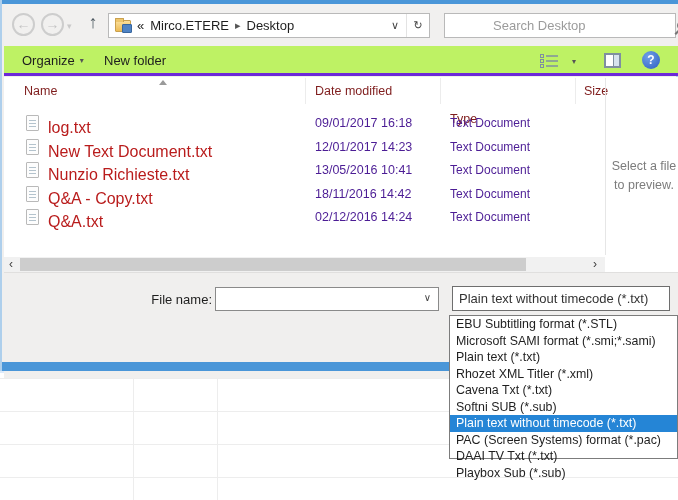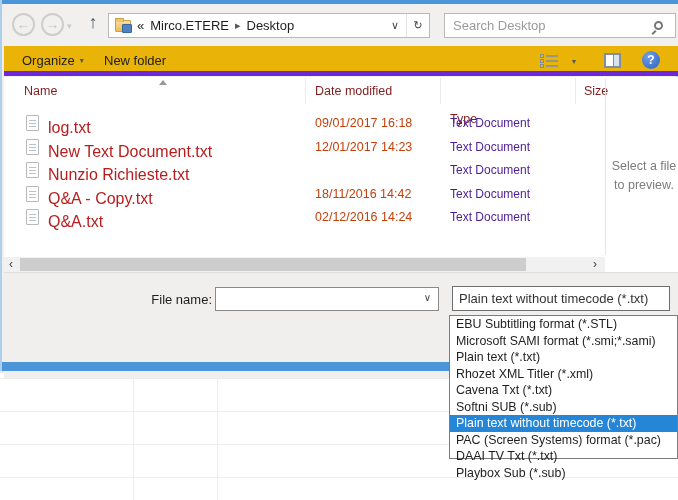--- a/index.html
+++ b/index.html
@@ -37,28 +37,28 @@
   .addr .cell { width:22px; text-align:center; color:#444; font-size:11px; align-self:stretch; line-height:23px; }
   .addr .divider { width:1px; background:#e3e3e3; align-self:stretch; }
   .refresh { font-size:14px; }
   .folder-icon { width:16px; height:12px; position:relative; background:linear-gradient(#fbdf9a,#edbb55);
     border:1px solid #caa14e; border-radius:1px; flex:0 0 auto; }
   .folder-icon::before { content:""; position:absolute; top:-3px; left:-1px; width:7px; height:3px;
     background:#eec66d; border:1px solid #caa14e; border-bottom:none; border-radius:1px 1px 0 0; }
   .folder-icon::after { content:""; position:absolute; bottom:-2px; right:-2px; width:8px; height:7px;
     background:#4f83c4; border:1px solid #38669e; border-radius:1px; }
   .search { position:absolute; left:440px; top:9px; width:232px; height:25px; background:#fff; border:1px solid #b9b9b9;
-    display:flex; align-items:center; }
+    display:flex; align-items:center;padding-left:40px; }
   .search input { flex:1; border:none; outline:none; font:13px "Liberation Sans",sans-serif; color:#444; padding:0 8px; background:transparent; }
   .search input::placeholder { color:#9b9b9b; opacity:1; }
   .mag { width:9px; height:9px; border:2px solid #777; border-radius:50%; position:relative; margin-right:12px; flex:0 0 auto; }
   .mag::after { content:""; position:absolute; width:2px; height:5px; background:#777; left:-3px; top:7px; transform:rotate(45deg); }
 
   
-  .toolbar { position:absolute; left:2px; top:46px; width:674px; height:30px; background:#eab308; border-bottom:5px solid #6d28d9;
+  .toolbar { position:absolute; left:2px; top:46px; width:674px; height:30px; background:#bef264; border-bottom:3px solid #6d28d9;
     font-size:13px; }
   .tb-item { position:absolute; top:7px; color:#1e1e1e; }
   .tb-caret { font-size:8px; color:#555; margin-left:5px; vertical-align:2px; }
   .views-group { position:absolute; left:536px; top:8px; display:flex; align-items:center; gap:8px; }
   .pane-icon { position:absolute; left:600px; top:7px; width:17px; height:15px; border:2px solid #7f8fa0; background:#fff; }
   .pane-icon::after { content:""; position:absolute; right:0; top:0; bottom:0; width:5px; background:#d7e3ee; border-left:1px solid #7f8fa0; }
   .help-icon { position:absolute; left:638px; top:5px; width:18px; height:18px; border-radius:50%;
     background:radial-gradient(circle at 35% 30%, #6fa0e8, #2d5fc0); color:#fff; font-size:12px; font-weight:bold;
     text-align:center; line-height:18px; }
 
@@ -68,21 +68,21 @@
   .header-cell { position:absolute; top:7px; font-size:12.5px; color:#7f1d1d; }
   .sort-arrow { position:absolute; left:155px; top:3px; width:0; height:0;
     border-left:4px solid transparent; border-right:4px solid transparent; border-bottom:5px solid #9a9a9a; }
   .preview-divider { position:absolute; left:601px; top:1px; width:1px; height:177px; background:#e6e6e6; }
   .rows { position:absolute; left:0; top:35px; width:601px; }
   .row { position:relative; height:23.5px; }
   .doc-icon { position:absolute; left:22px; top:3px; width:13px; height:16px; background:#fdfdfd; border:1px solid #b9b9b9; border-radius:1px; }
   .doc-icon::before { content:""; position:absolute; left:2px; right:2px; top:4px; height:9px;
     background:repeating-linear-gradient(to bottom,#b4c3cd 0 1px,transparent 1px 3px); }
   .c-name { position:absolute; left:44px; top:7px; font-size:16px; color:#b91c1c; }
-  .c-date { position:absolute; left:311px; top:4px; font-size:12.5px; color:#c2410c; }
+  .c-date { position:absolute; left:311px; top:4px; font-size:12.5px; color:#4c1d95; }
   .c-type { position:absolute; left:446px; top:4px; font-size:12px; color:#4c1d95; }
   .preview-text { position:absolute; left:604px; top:80px; width:72px; font-size:12.5px; color:#7c7c7c; line-height:1.55; text-align:center; }
 
   
   .hscroll { position:absolute; left:2px; top:257px; width:601px; height:15px; background:#f1f1f1; }
   .hs-arrow { position:absolute; top:0px; font-size:12px; color:#3e3e3e; line-height:15px; }
   .hs-left { left:5px; } .hs-right { left:589px; }
   .hs-thumb { position:absolute; left:16px; top:1px; width:506px; height:13px; background:#cdcdcd; }
 
   
@@ -175,20 +175,21 @@
         <div class="row">
           <span class="doc-icon"></span>
           <span class="c-name">New Text Document.txt</span>
           <span class="c-date">12/01/2017 14:23</span>
           <span class="c-type">Text Document</span>
         </div>
 
         <div class="row">
           <span class="doc-icon"></span>
           <span class="c-name">Nunzio Richieste.txt</span>
+          <span class="c-date">13/05/2016 10:41</span>
           <span class="c-type">Text Document</span>
         </div>
 
         <div class="row">
           <span class="doc-icon"></span>
           <span class="c-name">Q&amp;A - Copy.txt</span>
           <span class="c-date">18/11/2016 14:42</span>
           <span class="c-type">Text Document</span>
         </div>
 

